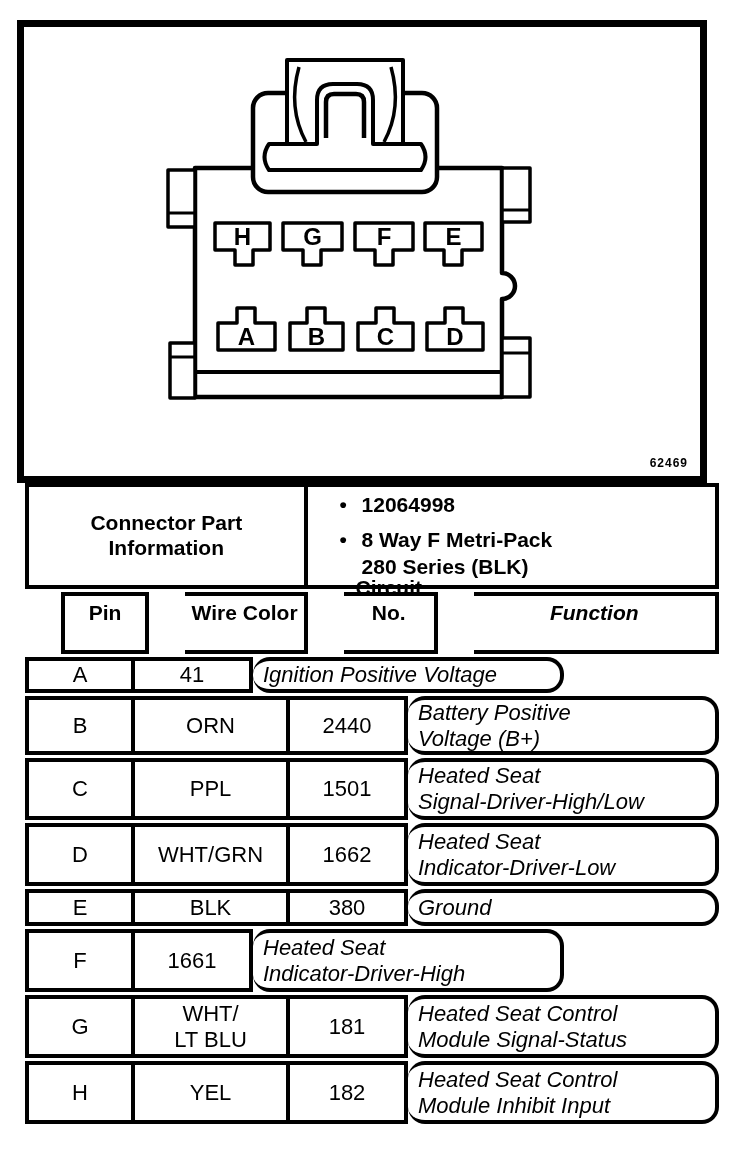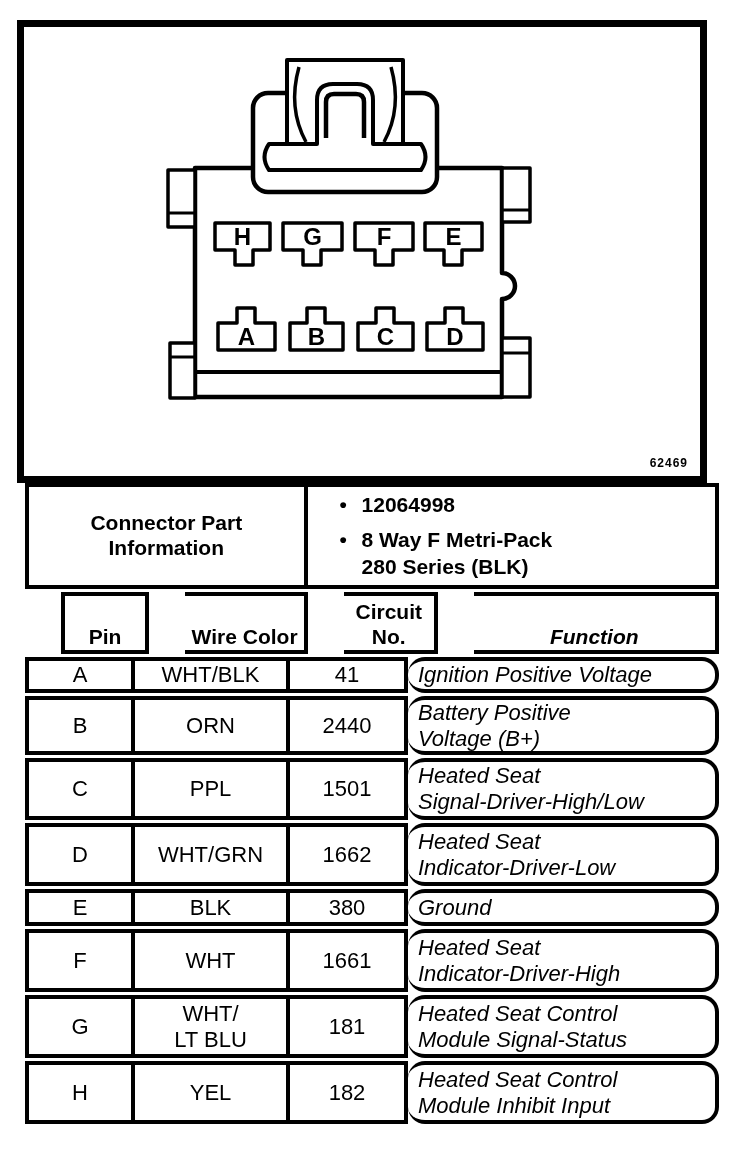--- a/index.html
+++ b/index.html
@@ -21,21 +21,21 @@
     box-sizing:border-box;border:4px solid #000;background:#fff;
     display:flex;align-items:center;justify-content:center;
     white-space:pre-line;text-align:center;line-height:1.18;
   }
   .tcell + .tcell{border-left:none;}
   .w-pin{width:110px;} .w-wire{width:155px;} .w-circ{width:118px;} .w-func{width:311px;font-style:italic;}
   .w-info{width:289px;} .w-part{width:421px;}
   .h-r1{height:106px;} .h-r2{height:62px;}
   .rh36{height:36px;} .rh37{height:37px;} .rh59{height:59px;} .rh62{height:62px;} .rh63{height:63px;}
   .hdr{font-weight:700;font-size:21px;}
-  .bottom-al{align-items:flex-end;padding-bottom:0;margin-left:36px;}
+  .bottom-al{align-items:flex-end;padding-bottom:24px;margin-left:36px;}
   .data{font-weight:400;font-size:22px;}
   .func-cell{justify-content:flex-start;text-align:left;padding-left:10px;border-radius:17px;}
   .bullets{
     display:flex;flex-direction:column;align-items:flex-start;
     justify-content:center;width:100%;padding-left:32px;box-sizing:border-box;
   }
   .bullet-item{display:flex;flex-direction:row;font-weight:700;font-size:21px;
     text-align:left;white-space:pre-line;line-height:1.25;}
   .bullet-item + .bullet-item{margin-top:9px;}
   .bullet-dot{width:22px;flex:0 0 22px;}
@@ -122,21 +122,20 @@
     <div class="trow">
       <div class="tcell w-pin h-r2 hdr bottom-al">Pin</div>
       <div class="tcell w-wire h-r2 hdr bottom-al">Wire Color</div>
       <div class="tcell w-circ h-r2 hdr bottom-al">Circuit
 No.</div>
       <div class="tcell w-func h-r2 hdr bottom-al">Function</div>
     </div>
 
     <div class="trow">
       <div class="tcell w-pin rh36 data">A</div>
-      <div class="tcell w-wire rh36 data">WHT/BLK</div>
       <div class="tcell w-circ rh36 data">41</div>
       <div class="tcell w-func rh36 data func-cell">Ignition Positive Voltage</div>
     </div>
 
     <div class="trow">
       <div class="tcell w-pin rh59 data">B</div>
       <div class="tcell w-wire rh59 data">ORN</div>
       <div class="tcell w-circ rh59 data">2440</div>
       <div class="tcell w-func rh59 data func-cell">Battery Positive
 Voltage (B+)</div>
@@ -160,21 +159,20 @@
 
     <div class="trow">
       <div class="tcell w-pin rh37 data">E</div>
       <div class="tcell w-wire rh37 data">BLK</div>
       <div class="tcell w-circ rh37 data">380</div>
       <div class="tcell w-func rh37 data func-cell">Ground</div>
     </div>
 
     <div class="trow">
       <div class="tcell w-pin rh63 data">F</div>
-      <div class="tcell w-wire rh63 data">WHT</div>
       <div class="tcell w-circ rh63 data">1661</div>
       <div class="tcell w-func rh63 data func-cell">Heated Seat
 Indicator-Driver-High</div>
     </div>
 
     <div class="trow">
       <div class="tcell w-pin rh63 data">G</div>
       <div class="tcell w-wire rh63 data">WHT/
 LT BLU</div>
       <div class="tcell w-circ rh63 data">181</div>

